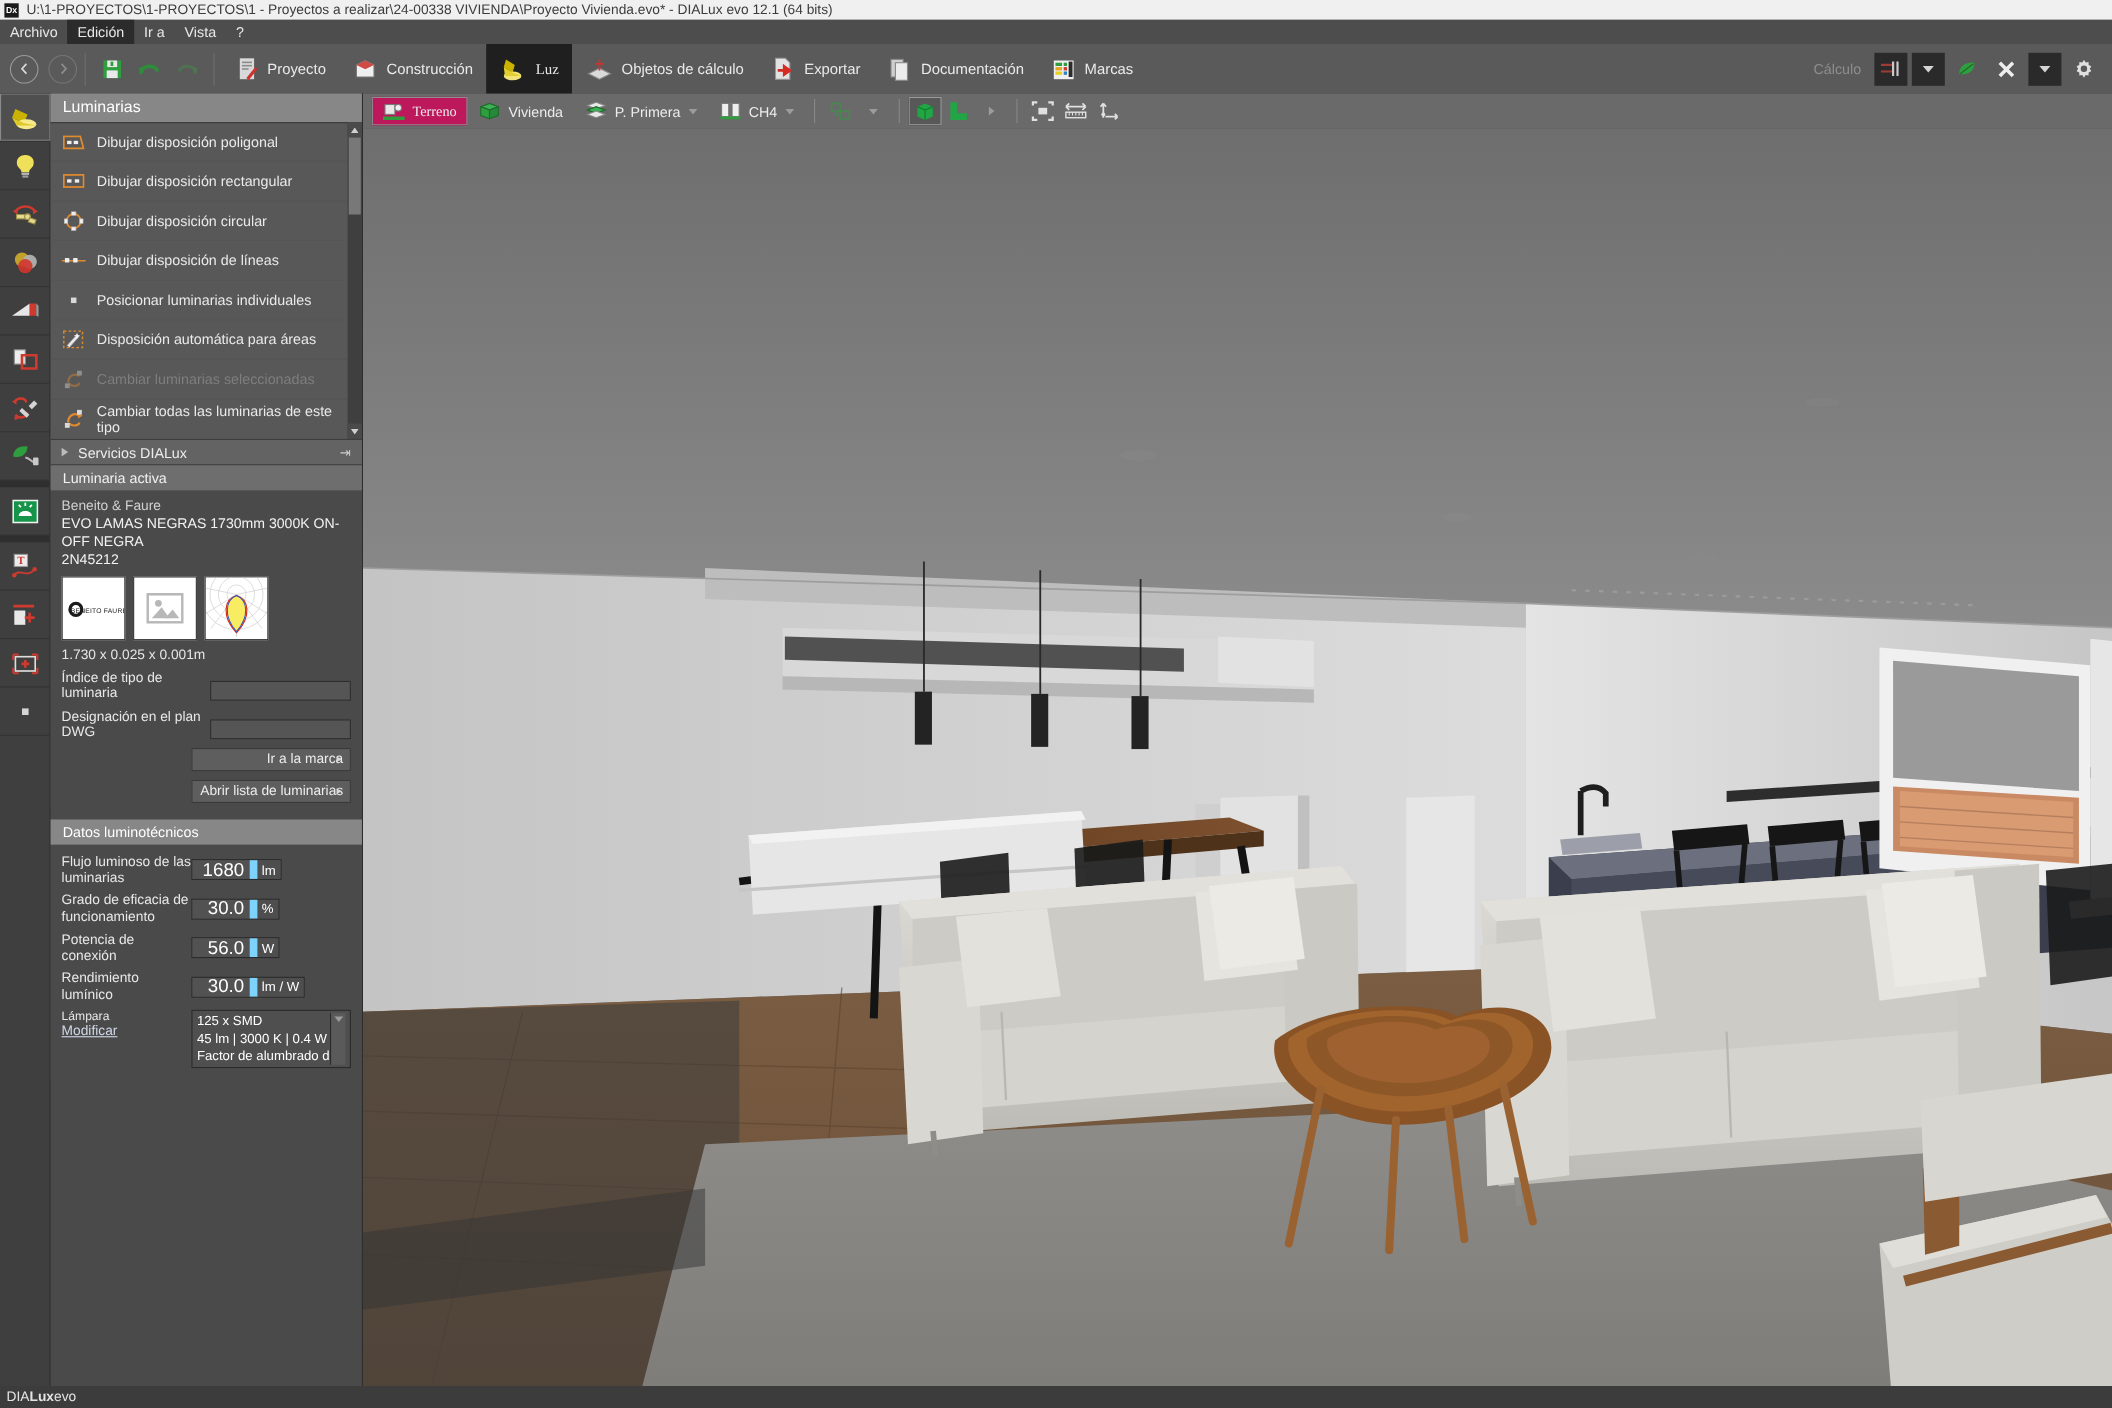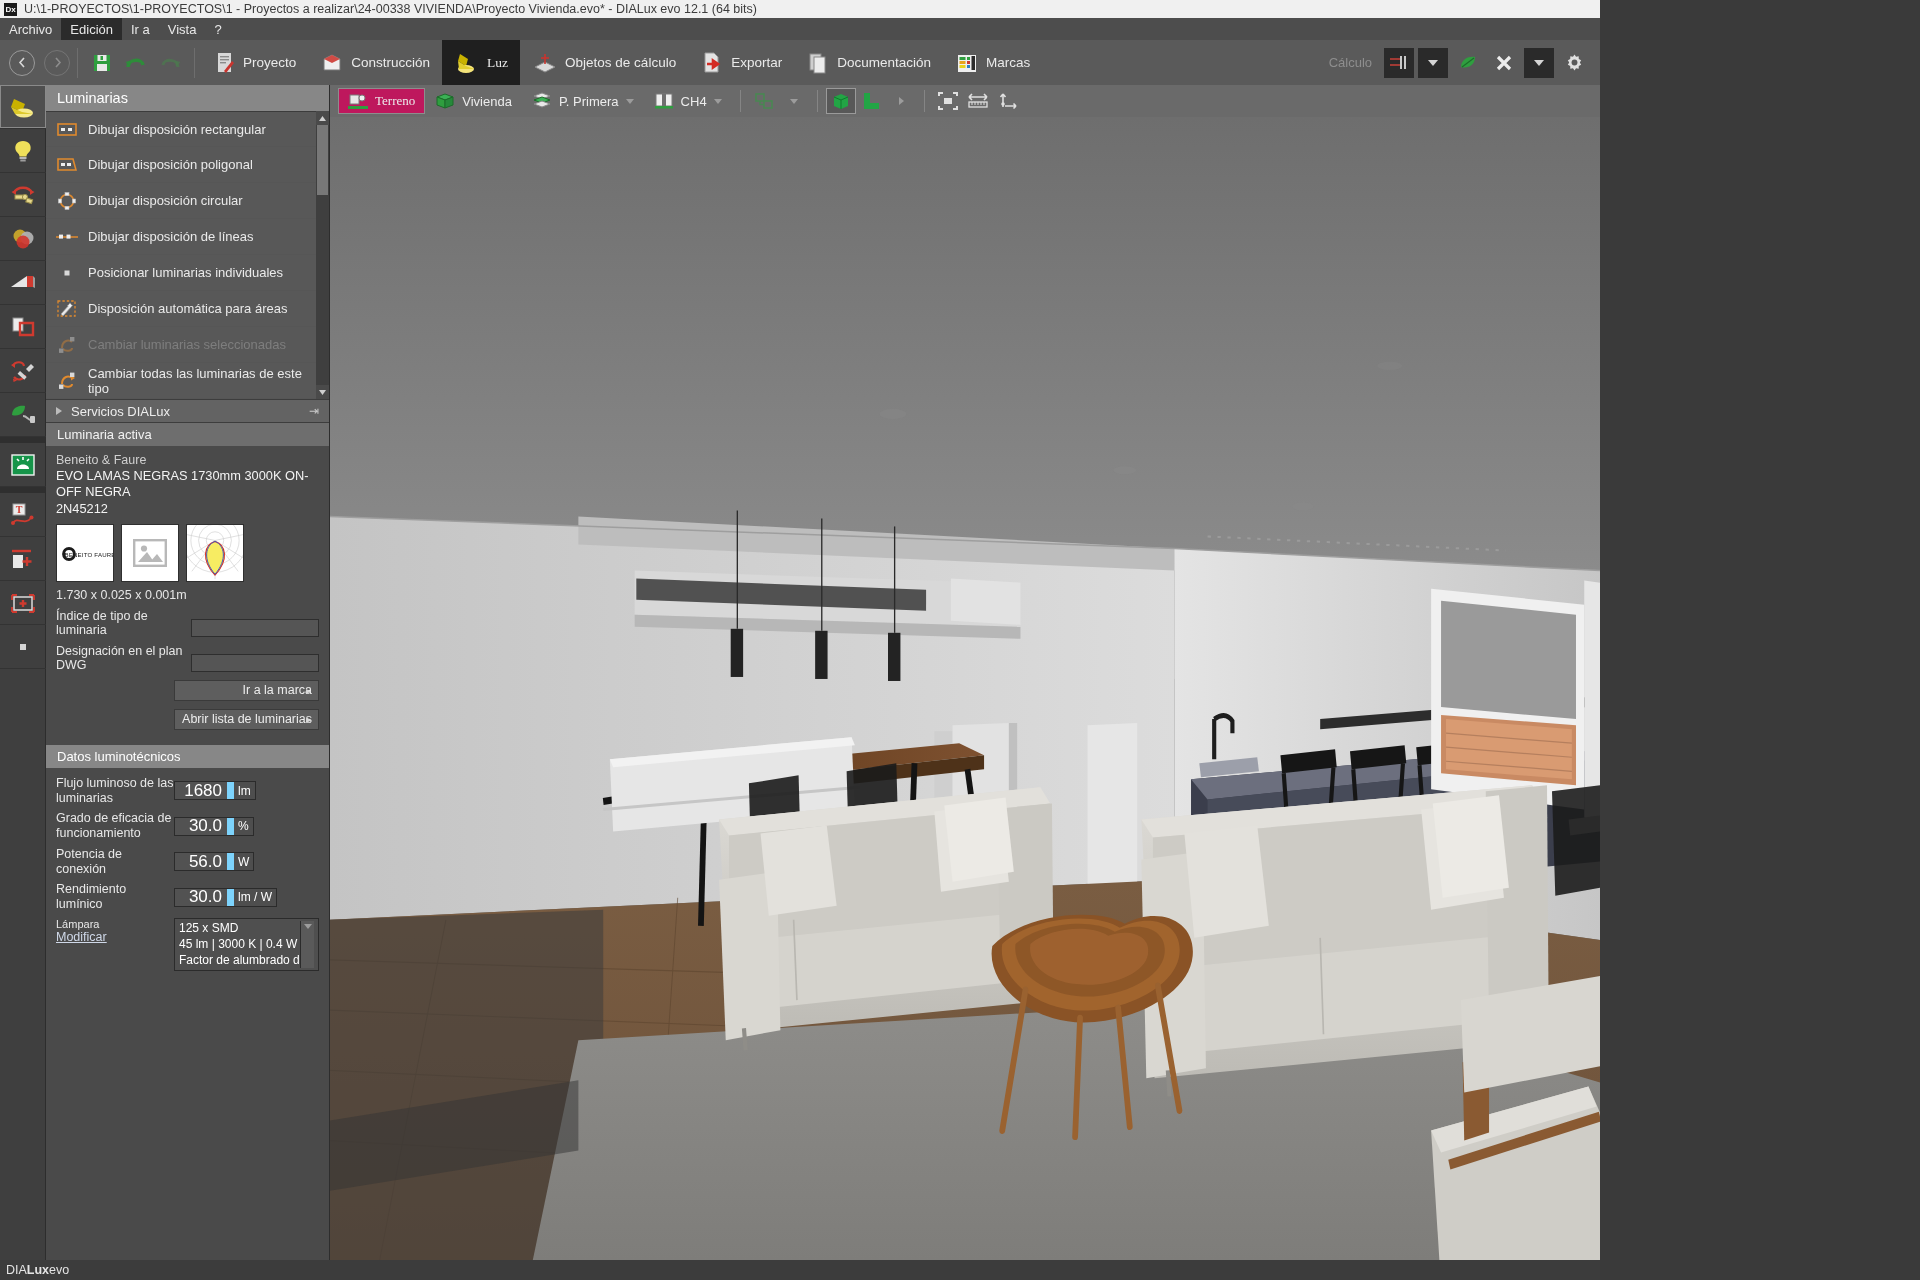--- a/index.html
+++ b/index.html
@@ -2,21 +2,21 @@
 <html><head>
 <meta charset="utf-8">
 <style>
   * { box-sizing: border-box; margin:0; padding:0; }
   html,body { width:1920px; height:1280px; overflow:hidden; }
   body {
     font-family: "Liberation Sans", sans-serif;
     background:#3a3a3a; color:#e6e6e6; font-size:13px;
     -webkit-font-smoothing: antialiased;
   }
-  #app { position:relative; width:1600px; height:1280px; display:flex; flex-direction:column; }
+  #app { position:relative; width:1920px; height:1280px; display:flex; flex-direction:column; }
 
   
   .titlebar{
     height:18px; background:#f0f0f0; color:#3c3c3c;
     display:flex; align-items:center; gap:7px; padding-left:4px;
     font-size:12.5px; flex:0 0 auto;
   }
   .title-logo{
     width:13px;height:13px;background:#1b1b1b;color:#fff;
     font-size:8px;line-height:13px;text-align:center;font-weight:bold;
@@ -462,36 +462,36 @@
       </div>
     </div>
 
     <div class="panel">
       <div class="panel-head">Luminarias</div>
 
       <div class="cmdlist">
         <div class="cmd">
           <span class="ic">
             <svg width="20" height="13" viewBox="0 0 20 13" aria-hidden="true">
+              <path d="M1 1 L16 1 L19 12 L1 12 Z" fill="none" stroke="#e08a2e" stroke-width="1.6"></path>
+              <rect x="4" y="5" width="4" height="3" fill="#efefef"></rect>
+              <rect x="10" y="5" width="4" height="3" fill="#efefef"></rect>
+            </svg>
+          </span>
+          <span>Dibujar disposición poligonal</span>
+        </div>
+        <div class="cmd">
+          <span class="ic">
+            <svg width="20" height="13" viewBox="0 0 20 13" aria-hidden="true">
               <rect x="1" y="1" width="18" height="11" fill="none" stroke="#e08a2e" stroke-width="1.6"></rect>
               <rect x="4" y="5" width="4" height="3" fill="#efefef"></rect>
               <rect x="11" y="5" width="4" height="3" fill="#efefef"></rect>
             </svg>
           </span>
           <span>Dibujar disposición rectangular</span>
-        </div>
-        <div class="cmd">
-          <span class="ic">
-            <svg width="20" height="13" viewBox="0 0 20 13" aria-hidden="true">
-              <path d="M1 1 L16 1 L19 12 L1 12 Z" fill="none" stroke="#e08a2e" stroke-width="1.6"></path>
-              <rect x="4" y="5" width="4" height="3" fill="#efefef"></rect>
-              <rect x="10" y="5" width="4" height="3" fill="#efefef"></rect>
-            </svg>
-          </span>
-          <span>Dibujar disposición poligonal</span>
         </div>
         <div class="cmd">
           <span class="ic">
             <svg width="18" height="18" viewBox="0 0 18 18" aria-hidden="true">
               <circle cx="9" cy="9" r="6.5" fill="none" stroke="#e08a2e" stroke-width="1.6"></circle>
               <rect x="7" y="0.5" width="4" height="3.2" fill="#efefef" stroke="#b9b9b9" stroke-width="0.6"></rect>
               <rect x="7" y="14.3" width="4" height="3.2" fill="#efefef" stroke="#b9b9b9" stroke-width="0.6"></rect>
               <rect x="0.4" y="7" width="3.2" height="4" fill="#efefef" stroke="#b9b9b9" stroke-width="0.6"></rect>
               <rect x="14.4" y="7" width="3.2" height="4" fill="#efefef" stroke="#b9b9b9" stroke-width="0.6"></rect>
             </svg>

